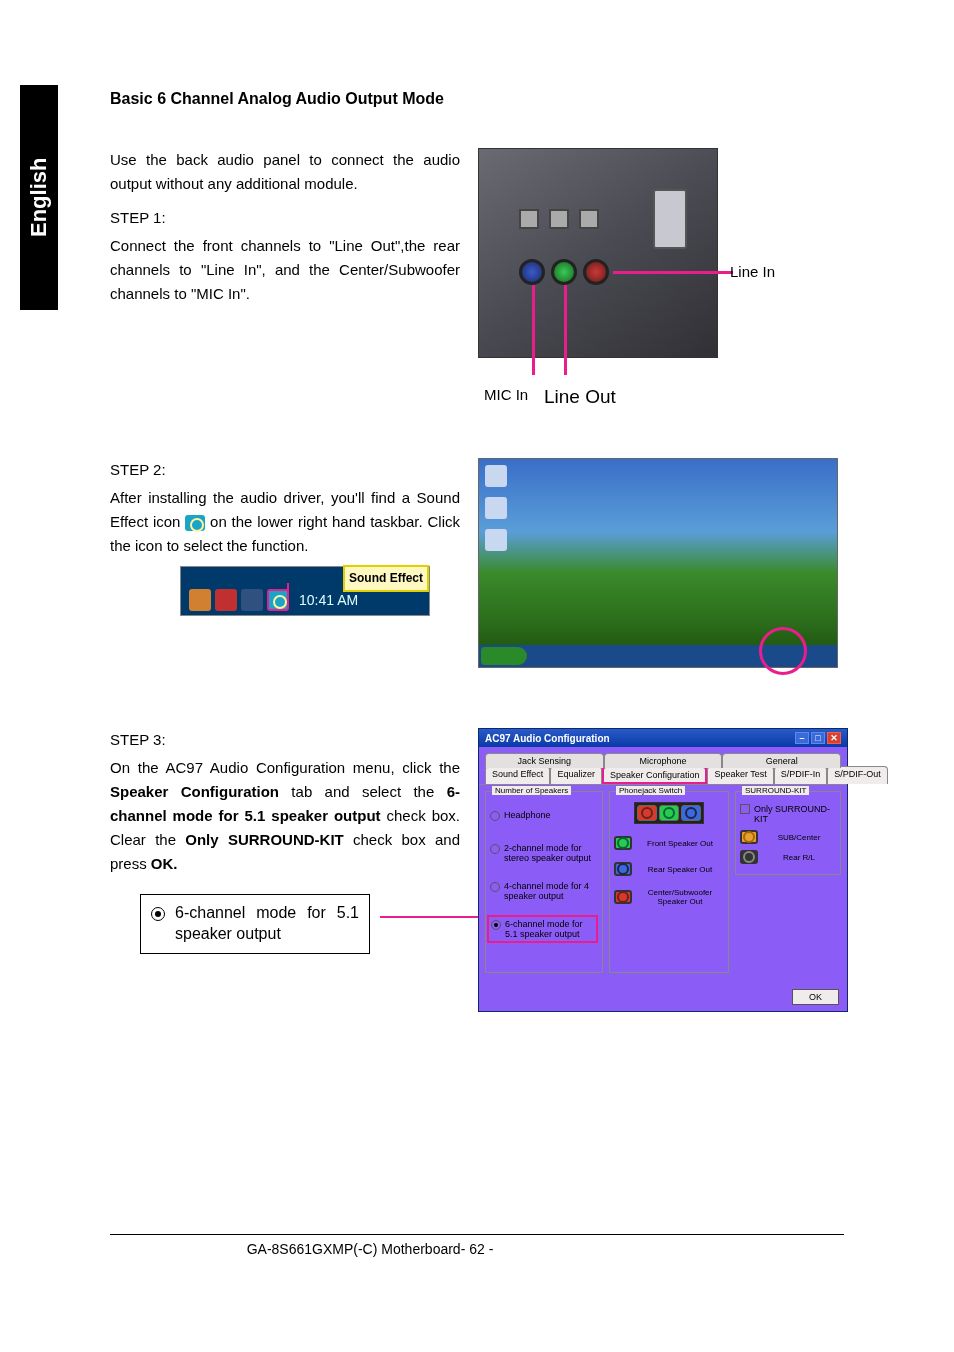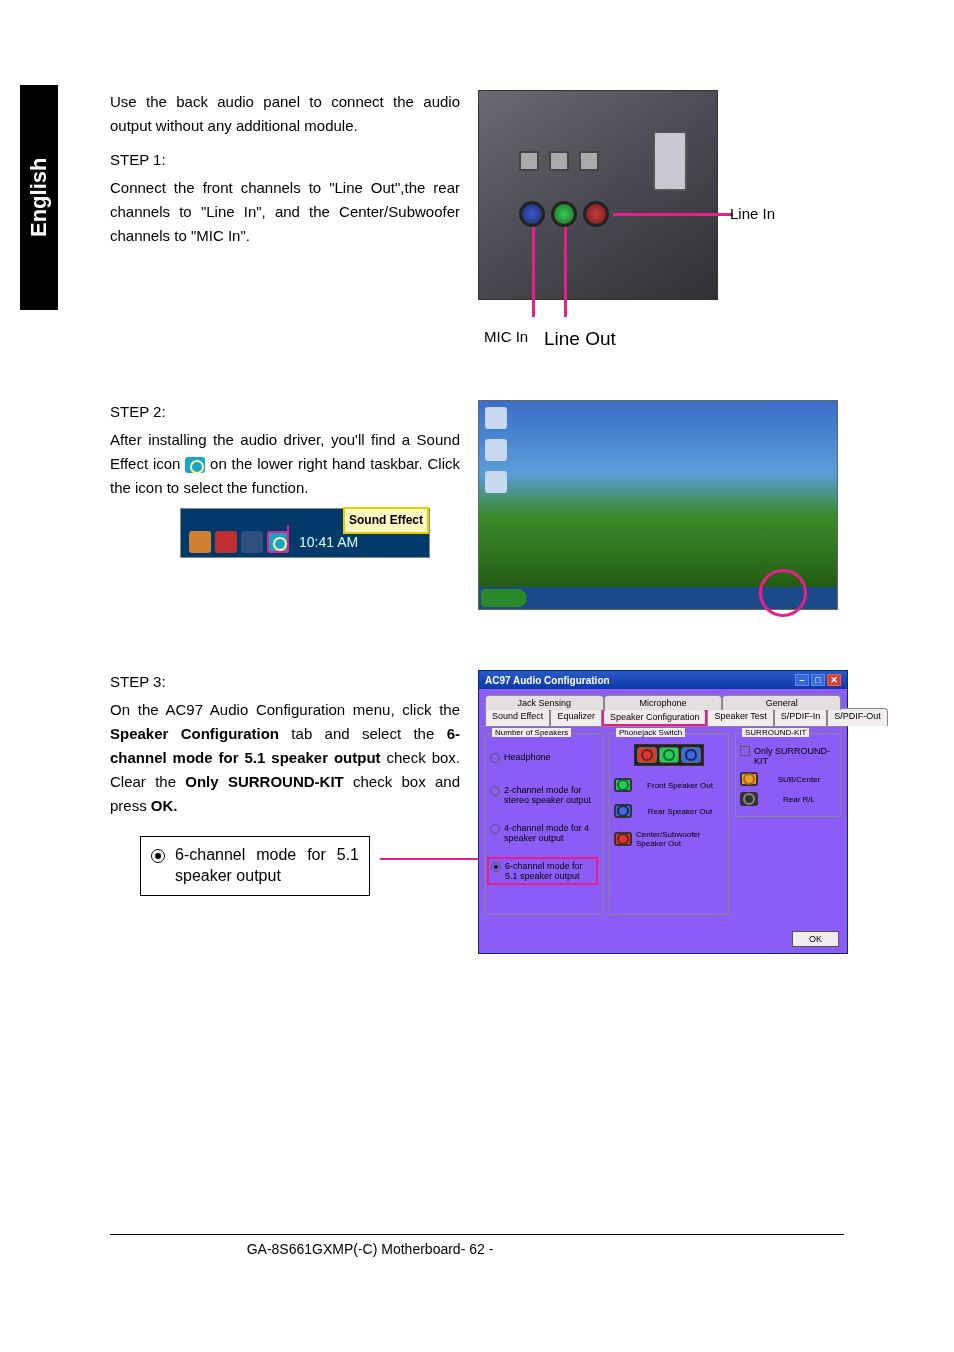--- a/index.html
+++ b/index.html
@@ -411,20 +411,21 @@
   .footer .center { flex: 0 0 auto; }
   .footer .right { flex: 1; }
 </style>
 </head>
 <body>
 
 <div class="language-tab">English</div>
 
 <div class="content">
 
+  <div class="section-title">Basic 6 Channel Analog Audio Output Mode</div>
 
   <div class="step-block" style="position:relative; min-height:270px;">
     <div class="step-text">
       <div>Use the back audio panel to connect the audio output without any additional module.</div>
       <div class="step-heading">STEP 1:</div>
       <div>Connect the front channels to "Line Out",the rear channels to "Line In", and the Center/Subwoofer channels to "MIC In".</div>
     </div>
     <div class="figure">
       <div class="panel-photo">
         <div class="jack-small" style="left:40px;"></div>
@@ -551,21 +552,21 @@
               <div class="mid-row">
                 <div class="jack-swatch green"></div>
                 <span style="flex:1; text-align:center;">Front Speaker Out</span>
               </div>
               <div class="mid-row">
                 <div class="jack-swatch blue"></div>
                 <span style="flex:1; text-align:center;">Rear Speaker Out</span>
               </div>
               <div class="mid-row">
                 <div class="jack-swatch red"></div>
-                <span style="flex:1; text-align:left;">Center/Subwoofer Speaker Out</span>
+                <span style="flex:1; text-align:center;">Center/Subwoofer Speaker Out</span>
               </div>
             </div>
           </div>
 
           <div class="col-right">
             <div class="fieldset">
               <div class="legend">SURROUND-KIT</div>
               <div class="check-row">
                 <div class="checkbox"></div>
                   <span>Only SURROUND-KIT</span>

